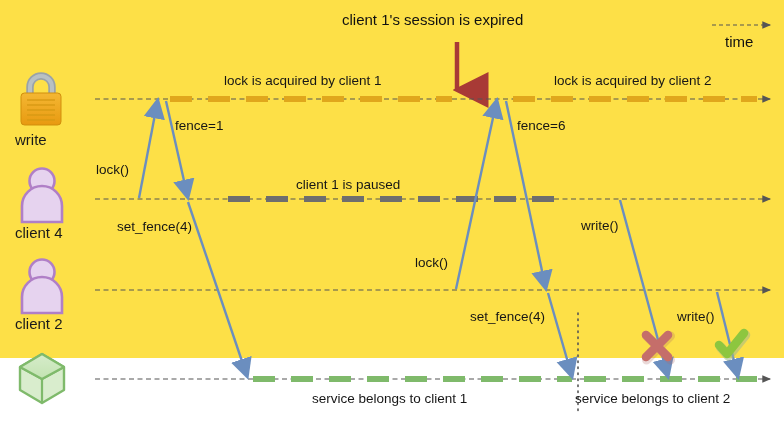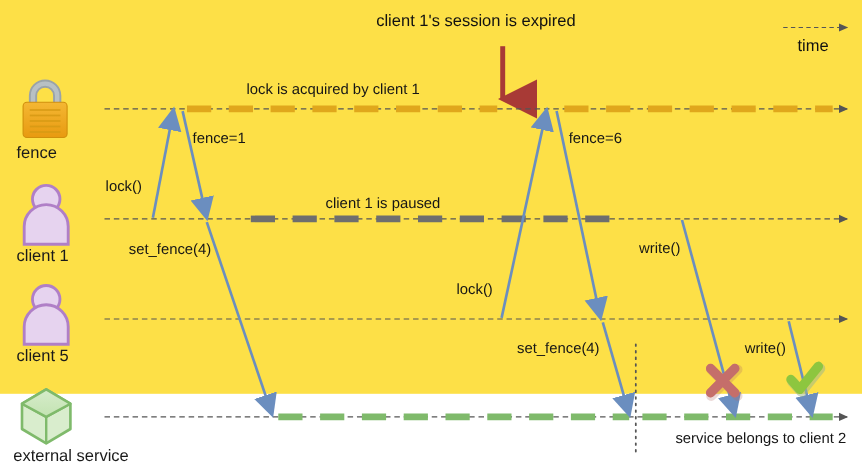--- a/index.html
+++ b/index.html
@@ -140,43 +140,44 @@
       <path d="M24,2 L46,15 L24,27 L2,15 z" fill="url(#cubeTop)" stroke="#7fba6b" stroke-width="2.2" stroke-linejoin="round"></path>
     </g>
   </svg>
 
   <div class="lbl title-label" style="left:342px;top:11px;">client 1's session is expired</div>
 
   <div class="lbl time-label" style="left:725px;top:33px;">time</div>
 
   <div class="lbl line-label" style="left:224px;top:73px;text-align:right;">lock is acquired by client 1</div>
 
+  <div class="lbl line-label" style="left:554px;top:73px;">lock is acquired by client 2</div>
 
   <div class="lbl line-label" style="left:296px;top:177px;text-align:right;">client 1 is paused</div>
 
+  <div class="lbl line-label" style="left:312px;top:391px;">service belongs to client 1</div>
 
-  <div class="lbl line-label" style="left:614px;top:391px;">service belongs to client 2</div>
+  <div class="lbl line-label" style="left:575px;top:391px;">service belongs to client 2</div>
 
   <div class="lbl msg-label" style="left:96px;top:162px;">lock()</div>
 
   <div class="lbl msg-label" style="left:175px;top:118px;">fence=1</div>
 
   <div class="lbl msg-label" style="left:117px;top:219px;">set_fence(4)</div>
 
   <div class="lbl msg-label" style="left:415px;top:255px;">lock()</div>
 
   <div class="lbl msg-label" style="left:517px;top:118px;">fence=6</div>
 
   <div class="lbl msg-label" style="left:470px;top:309px;">set_fence(4)</div>
 
   <div class="lbl msg-label" style="left:581px;top:218px;">write()</div>
 
   <div class="lbl msg-label" style="left:677px;top:309px;">write()</div>
 
-  <div class="lbl actor-label" style="left:15px;top:131px;">fence</div>
+  <div class="lbl actor-label" style="left:15px;top:131px;">write</div>
 
-  <div class="lbl actor-label" style="left:15px;top:224px;">client 1</div>
+  <div class="lbl actor-label" style="left:15px;top:224px;">client 4</div>
 
-  <div class="lbl actor-label" style="left:15px;top:315px;">client 5</div>
+  <div class="lbl actor-label" style="left:15px;top:315px;">client 2</div>
 
-  <div class="lbl actor-label" style="left:12px;top:406px;">external service</div>
 
 </div>
 
 </body></html>

